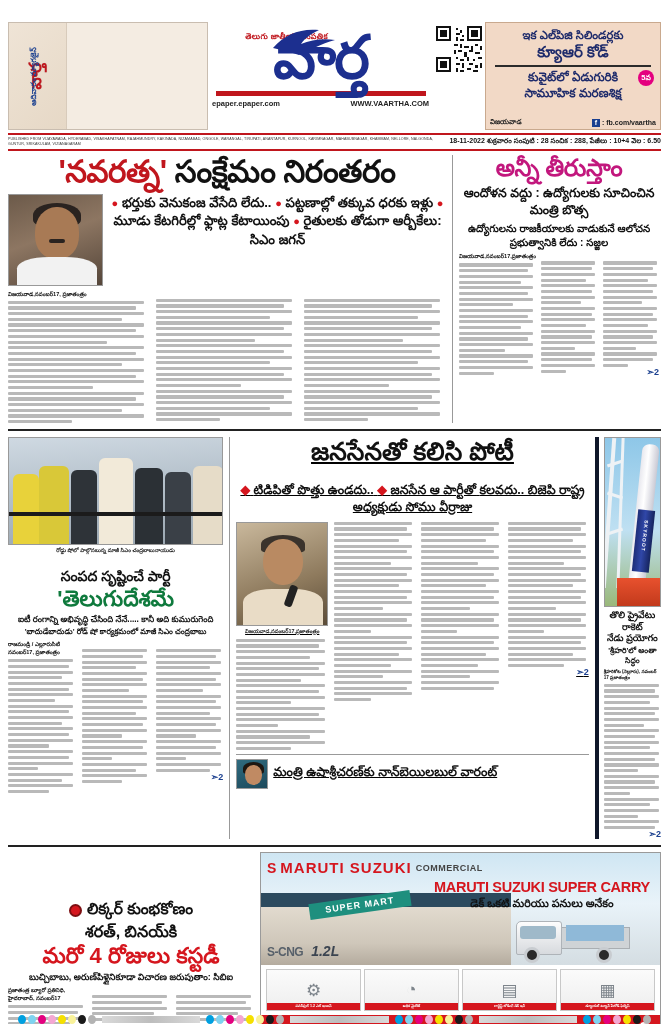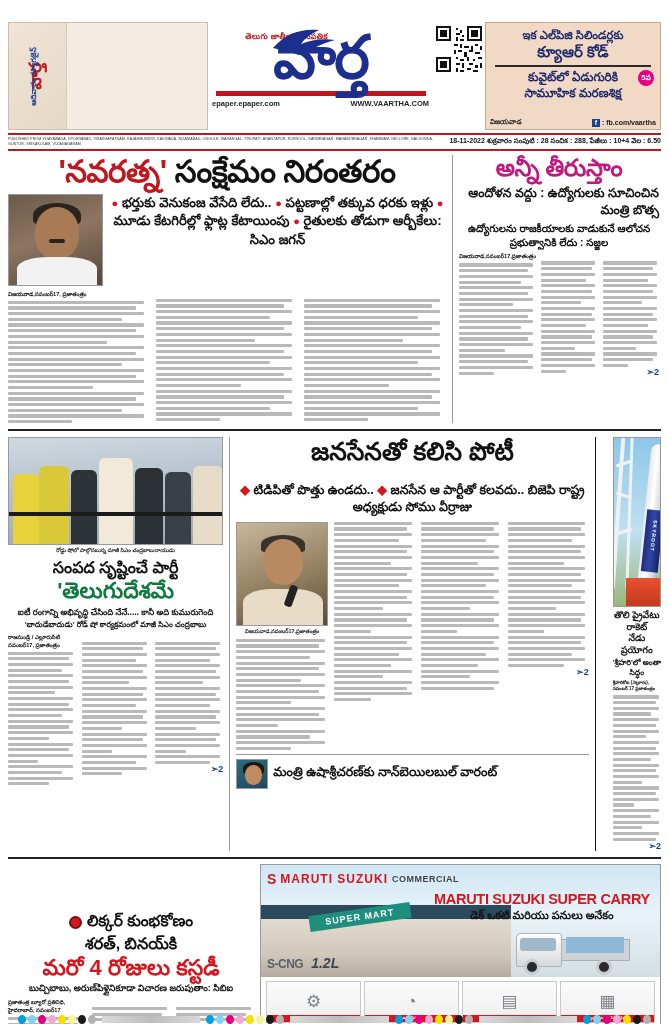--- a/index.html
+++ b/index.html
@@ -208,41 +208,41 @@
   .body-lines { display:flex; flex-direction:column; gap:2.6px; }
   .bl { height:3.1px; background:#b9b9b9; border-radius:1px; }
   .bl.s90 { width:90%; } .bl.s80 { width:80%; } .bl.s70 { width:70%; }
   .bl.s60 { width:60%; } .bl.s45 { width:45%; } .bl.s96 { width:96%; }
 
   
   .hl-right {
     font-size:24px; font-weight:bold; color:#c2177d; text-align:center;
     line-height:1.1; margin-bottom:4px; letter-spacing:-.4px;
   }
-  .sub-right { font-size:12.4px; font-weight:bold; color:#111; text-align:right; line-height:1.32; }
+  .sub-right { font-size:12.4px; font-weight:bold; color:#111; text-align:center; line-height:1.32; }
   .sub-right2 { font-size:10.2px; font-weight:bold; color:#111; text-align:center; line-height:1.34; margin-top:4px; }
   .rcols { display:flex; gap:5px; margin-top:4px; }
   .rcols > div { flex:1; }
   .sep-rule-thick { height:2px; background:#222; margin:6px 0; }
 
   
   .row2 { display:flex; gap:6px; margin-top:5px; }
   .r2-left { width:218px; }
-  .r2-mid { width:364px; border-left:1px solid #999; padding-left:6px; }
-  .r2-right { width:67px; border-left:1px solid #0f172a; padding-left:17px; }
+  .r2-mid { width:364px; border-left:1px solid #999; padding-left:6px;text-decoration:underline; }
+  .r2-right { width:67px; border-left:4px solid #0f172a; padding-left:5px; }
 
   .photo-rally {
     width:100%; height:108px; border:1px solid #999;
     background: linear-gradient(175deg,#cfd9e2 0%, #b8c4ce 40%, #9aa6b0 100%);
     position:relative; overflow:hidden;
   }
   .rally-person { position:absolute; bottom:0; border-radius:6px 6px 0 0; }
   .cap-small { font-size:5.4px; color:#222; text-align:center; margin-top:2px; font-weight:bold;}
 
-  .hl-tdp1 { font-size:16px; font-weight:bold; color:#111; text-align:center; line-height:1.2; margin-top:3px;}
+  .hl-tdp1 { font-size:14px; font-weight:bold; color:#111; text-align:center; line-height:1.2; margin-top:13px;}
   .hl-tdp2 { font-size:22px; font-weight:bold; color:#0f7a3d; text-align:center; line-height:1.15; margin-top:1px;}
   .hl-tdp3 { font-size:8.4px; font-weight:bold; color:#111; text-align:center; line-height:1.3; margin-top:3px;}
   .hl-tdp4 { font-size:7.6px; font-weight:bold; color:#111; text-align:center; line-height:1.3; margin-top:2px;}
 
   .hl-js { font-size:25px; font-weight:bold; color:#111; text-align:center; line-height:1.15; }
   .hl-js-sub { font-size:12.6px; font-weight:bold; color:#111; text-align:center; line-height:1.38; margin-top:16px;}
   .hl-js-sub .dia { color:#d5161e; }
 
   .js-body { display:flex; gap:6px; margin-top:5px; }
   .js-photo { width:92px; flex:0 0 92px; }
@@ -313,21 +313,21 @@
   .ad {
     border:1px solid #9a9a9a; width:100%; overflow:hidden; background:#fff;
   }
   .ad-hero {
     position:relative; height:112px;
     background: linear-gradient(180deg,#cfe6f3 0%, #e9f3f9 45%, #d4dde2 100%);
     overflow:hidden;
   }
   .ad-logo { position:absolute; left:6px; top:6px; display:flex; align-items:center; gap:4px; }
   .suz-s { color:#d5161e; font-size:14px; font-weight:bold; }
-  .suz-t { color:#d5161e; font-size:12px; font-weight:bold; letter-spacing:1px; }
+  .suz-t { color:#d5161e; font-size:15px; font-weight:bold; letter-spacing:1px; }
   .suz-c { color:#444; font-size:9px; font-weight:bold; letter-spacing:.5px; }
   .ad-bldg {
     position:absolute; left:0; bottom:0; width:250px; height:72px;
     background: linear-gradient(180deg,#e9e2d6 0%, #cfc7ba 70%, #b4ab9e 100%);
   }
   .ad-bldg-roof { position:absolute; left:0; bottom:58px; width:250px; height:14px; background:#2c4a5e; }
   .supermart {
     position:absolute; left:48px; bottom:52px;
     background:#1e8f7e; color:#fff; font-size:9px; font-weight:bold;
     padding:3px 16px; transform: rotate(-8deg); letter-spacing:1px;

